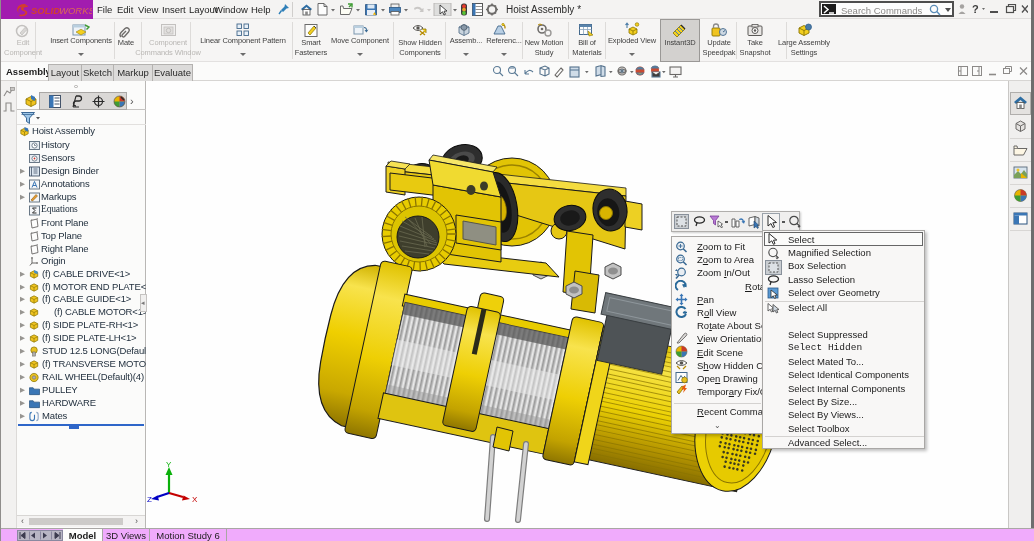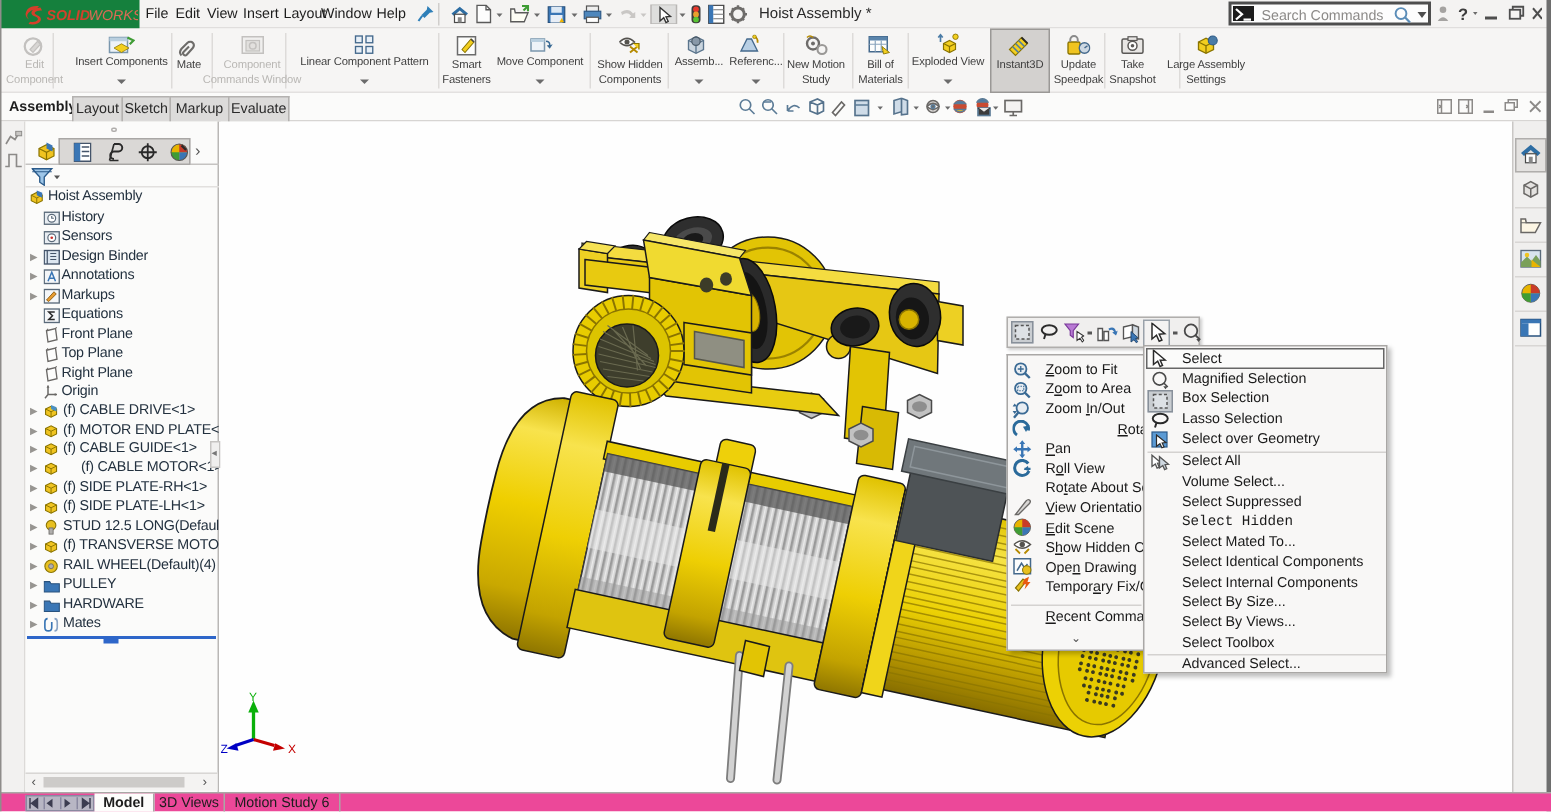--- a/index.html
+++ b/index.html
@@ -1,21 +1,21 @@
 <!DOCTYPE html>
 <html><head>
 <meta charset="utf-8">
 <style>
 *{margin:0;padding:0;box-sizing:border-box;}
 html,body{width:1034px;height:541px;overflow:hidden;font-family:"Liberation Sans",sans-serif;background:#fff;}
 #app{position:relative;width:1034px;height:541px;}
 .abs{position:absolute;}
 
 #titlebar{position:absolute;left:0;top:0;width:1034px;height:19px;background:#f4f3f2;border-bottom:1px solid #e0dedd;}
-#logo{position:absolute;left:0;top:0;width:93px;height:19px;background:#15803d;}
+#logo{position:absolute;left:0;top:0;width:93px;height:19px;background:#a21caf;}
 .menu{position:absolute;top:4px;font-size:9.5px;color:#1d1d1d;}
 
 #ribbon{position:absolute;left:0;top:19px;width:1034px;height:43px;background:#f6f5f4;border-bottom:1px solid #e3e1e0;}
 .rlabel{position:absolute;font-size:7.5px;letter-spacing:-0.1px;color:#3f3f3f;text-align:center;white-space:nowrap;transform:translateX(-50%);}
 .rgray{color:#b9b7b4;}
 .rsep{position:absolute;top:3px;width:1px;height:37px;background:#dddbd9;}
 .ricon{position:absolute;}
 .caret{position:absolute;width:0;height:0;border-left:3px solid transparent;border-right:3px solid transparent;border-top:3px solid #6b6b6b;transform:translateX(-50%);}
 
 #tabrow{position:absolute;left:0;top:62px;width:1034px;height:19px;background:#fbfbfa;border-bottom:1px solid #d7d5d3;}
@@ -24,21 +24,21 @@
 #leftstrip{position:absolute;left:0;top:81px;width:17px;height:447px;background:#f2f1f0;border-right:1px solid #dcdad8;}
 #panel{position:absolute;left:17px;top:81px;width:129px;height:447px;background:#fbfbfa;border-right:1px solid #b9b7b5;}
 .titem{position:absolute;left:0;width:129px;height:13px;font-size:9.5px;letter-spacing:-0.15px;color:#23313f;white-space:nowrap;overflow:hidden;}
 .titem .tw{position:absolute;left:3px;top:2px;color:#979591;font-size:6.5px;}
 .ticon{position:absolute;top:1px;width:11px;height:11px;}
 #viewport{position:absolute;left:147px;top:81px;width:861px;height:447px;background:#fefefe;overflow:hidden;}
 #taskpane{position:absolute;left:1008px;top:81px;width:23px;height:447px;background:#f0efee;border-left:1px solid #c9c7c5;}
 #rightedge{position:absolute;left:1031px;top:0px;width:3px;height:541px;background:#6e6e6e;}
 .tpcell{position:absolute;left:1px;width:21px;height:23px;border-bottom:1px solid #d8d6d4;}
 
-#bottombar{position:absolute;left:0;top:528px;width:1034px;height:13px;background:#ec4899;border-top:1px solid #a9a7a5;}
+#bottombar{position:absolute;left:0;top:528px;width:1034px;height:13px;background:#f0abfc;border-top:1px solid #a9a7a5;}
 .btab{position:absolute;top:0;height:13px;font-size:9.5px;color:#1d1d1d;text-align:center;line-height:13px;border-right:1px solid #a9a7a5;}
 
 #seltoolbar{position:absolute;left:671px;top:211px;width:129px;height:21px;background:#f0efee;border:1px solid #b0aeac;box-shadow:1px 1px 2px rgba(0,0,0,0.2);}
 #lmenu{position:absolute;left:671px;top:236px;width:91px;height:198px;background:#f8f7f6;border:1px solid #a9a7a5;border-right:none;box-shadow:2px 2px 3px rgba(0,0,0,0.25);overflow:hidden;}
 #smenu{position:absolute;left:762px;top:230px;width:163px;height:219px;background:#f8f7f6;border:1px solid #a9a7a5;box-shadow:2px 2px 3px rgba(0,0,0,0.25);}
 .mitem{position:absolute;left:0;width:200px;height:13px;font-size:9.5px;color:#1a1a1a;white-space:nowrap;}
 .mitem u{text-decoration:underline;}
 .msep{position:absolute;left:2px;height:1px;background:#d4d2d0;}
 </style>
 </head>
@@ -443,21 +443,21 @@
           <rect x="0.5" y="1" width="10" height="9" fill="#f4f6f8" stroke="#5a6a7a" stroke-width="0.9"></rect>
           <path d="M2,8 L7,2.5 L8.5,4 L3.5,9 Z" fill="#e89c30" stroke="#8a5a10" stroke-width="0.6"></path>
         </svg>
         <span style="position:absolute;left:24px;">Markups</span>
       </div>
     <div class="titem" style="top:122.5px;">
         <svg class="ticon" style="left:12px;" width="11" height="11" viewBox="0 0 11 11">
           <rect x="0.5" y="1" width="10" height="9" fill="#f4f6f8" stroke="#5a6a7a" stroke-width="0.9"></rect>
           <path d="M7.5,3 H3.5 L6,5.5 L3.5,8 H7.5" stroke="#2a2a2a" stroke-width="1" fill="none"></path>
         </svg>
-        <span style="position:absolute;left:24px;">Equations</span>
+        <span style="position:absolute;left:24px;font-family:Liberation Serif, serif;">Equations</span>
       </div>
     <div class="titem" style="top:135.5px;">
         <svg class="ticon" style="left:12px;" width="11" height="11" viewBox="0 0 11 11">
           <path d="M2,2.5 L8,1 L9,8.5 L3,10 Z" fill="#fdfdfc" stroke="#6a6866" stroke-width="0.9"></path>
           <path d="M2,2.5 L3,1.2 M8,1 L8.8,0.2" stroke="#6a6866" stroke-width="0.7"></path>
         </svg>
         <span style="position:absolute;left:24px;">Front Plane</span>
       </div>
     <div class="titem" style="top:148.5px;">
         <svg class="ticon" style="left:12px;" width="11" height="11" viewBox="0 0 11 11">
@@ -1082,23 +1082,20 @@
     <div class="mitem" style="top:42.8px;">
         <span style="position:absolute;left:25px;">Lasso Selection</span>
       </div>
     <div class="mitem" style="top:56.2px;">
         <span style="position:absolute;left:25px;text-align:right;">Select over Geometry</span>
       </div>
     <div class="msep" style="top:69.8px;width:159px;"></div>
     <div class="mitem" style="top:71.1px;">
         <span style="position:absolute;left:25px;">Select All</span>
       </div>
-    <div class="mitem" style="top:84.5px;">
-        <span style="position:absolute;left:25px;">Volume Select...</span>
-      </div>
     <div class="mitem" style="top:97.9px;">
         <span style="position:absolute;left:25px;">Select Suppressed</span>
       </div>
     <div class="mitem" style="top:111.3px;font-family:Liberation Mono, monospace;">
         <span style="position:absolute;left:25px;">Select Hidden</span>
       </div>
     <div class="mitem" style="top:124.7px;">
         <span style="position:absolute;left:25px;">Select Mated To...</span>
       </div>
     <div class="mitem" style="top:138.1px;">

